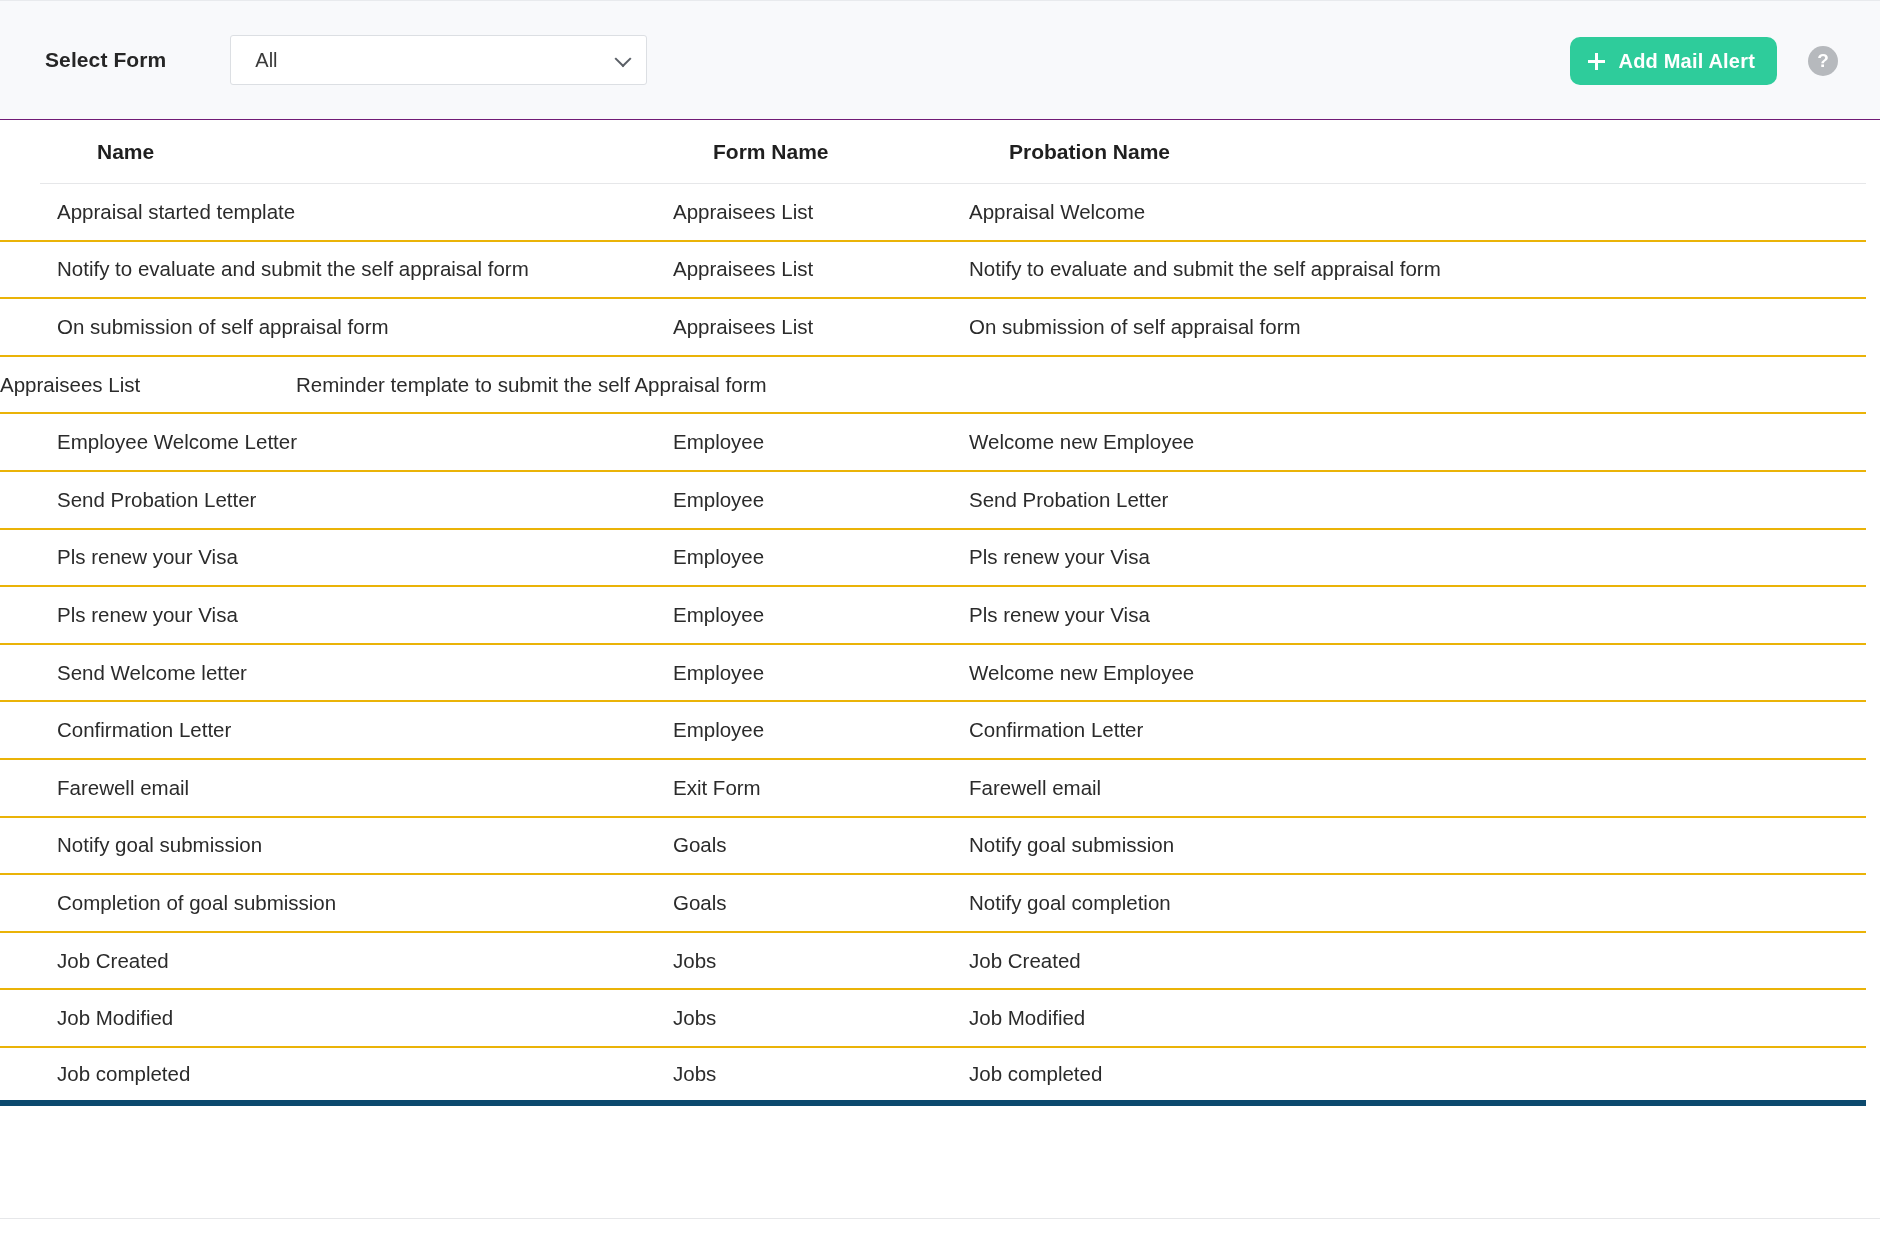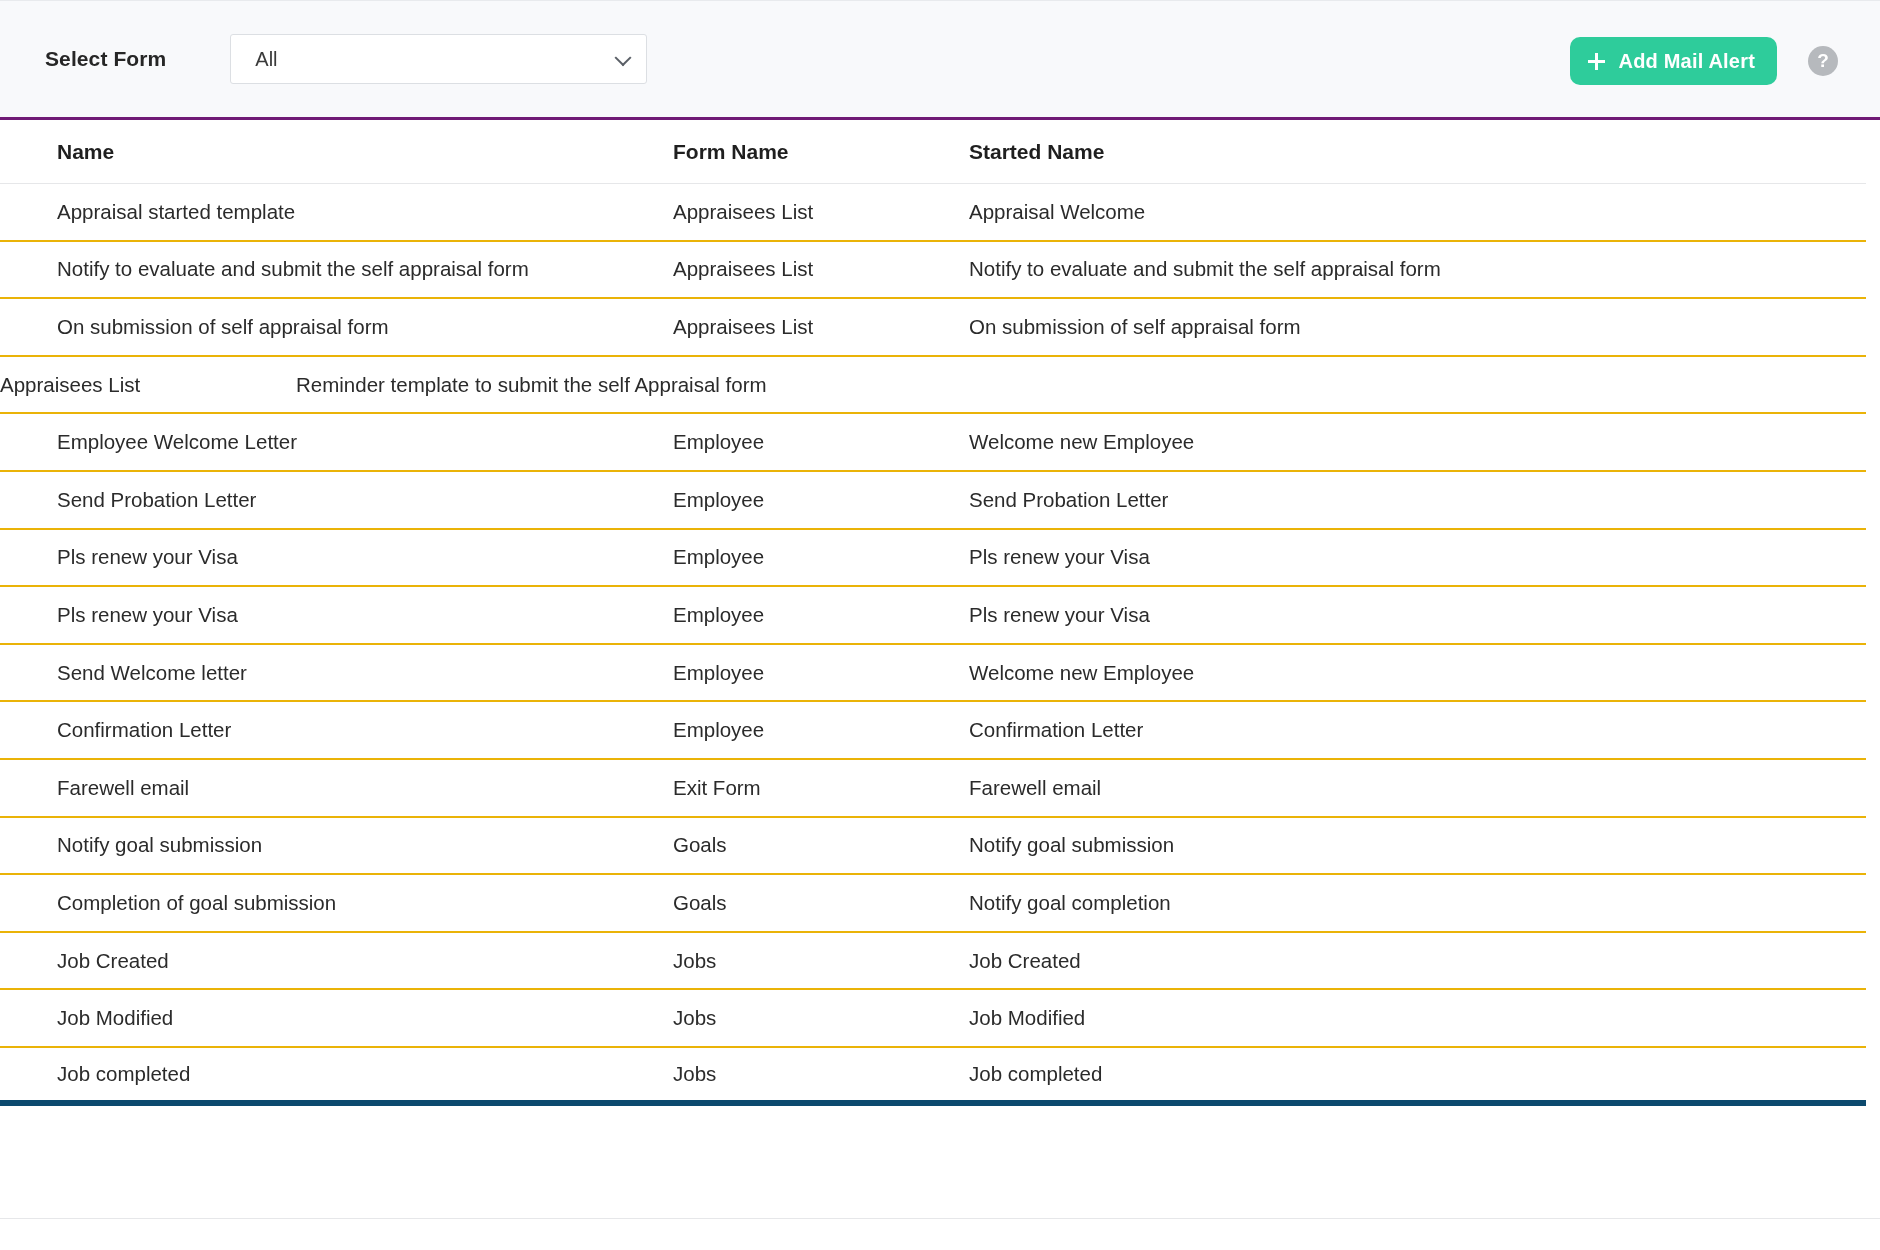--- a/index.html
+++ b/index.html
@@ -18,21 +18,21 @@
     overflow: hidden;
   }
 
   
   .toolbar {
     position: relative;
     width: 1880px;
     height: 120px;
     background: #f8f9fb;
     border-top: 1px solid #e8eaed;
-    border-bottom: 3px solid #701a75;
+    border-bottom: 1px solid #701a75;
     display: flex;
     align-items: center;
   }
   .toolbar-left {
     display: flex;
     align-items: center;
     padding-left: 45px;
   }
   .select-form-label {
     font-size: 21px;
@@ -137,20 +137,21 @@
   .row {
     display: flex;
     align-items: center;
     height: 57.6px;
     border-bottom: 2px solid #eab308;
     margin: 0 14px 0 0;
   }
   .row.header-row {
     height: 64px;
     border-bottom: 1px solid #e6e7e9;
+    margin-left: 40px;
   }
   .row.last-row { border-bottom: 6px solid #0c4a6e; }
 
   .cell { font-size: 20.5px; color: #2b2b2b; white-space: nowrap; overflow: hidden; }
   .col-name      { width: 673px; padding-left: 57px; }
   .col-form      { width: 296px; }
   .col-template  { flex: 1; }
   .header-row .cell { font-weight: bold; color: #1f1f1f; font-size: 21px; }
 
   .table-bottom-spacer { height: 112px; }
@@ -187,21 +188,21 @@
         <span>?</span>
       </div>
     </div>
   </div>
 
   <div class="table">
 
     <div class="row header-row">
       <div class="cell col-name">Name</div>
       <div class="cell col-form">Form Name</div>
-      <div class="cell col-template">Started Name</div>
+      <div class="cell col-template">Probation Name</div>
     </div>
 
     <div id="table-body">
         <div class="row">
           <div class="cell col-name">Appraisal started template</div>
           <div class="cell col-form">Appraisees List</div>
           <div class="cell col-template">Appraisal Welcome</div>
         </div>
         <div class="row">
           <div class="cell col-name">Notify to evaluate and submit the self appraisal form</div>

